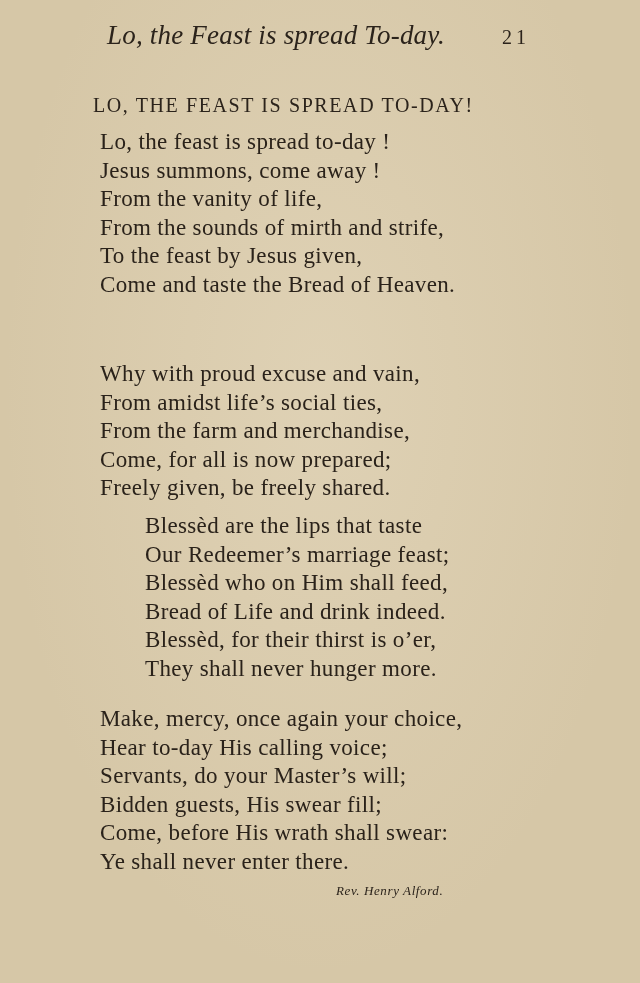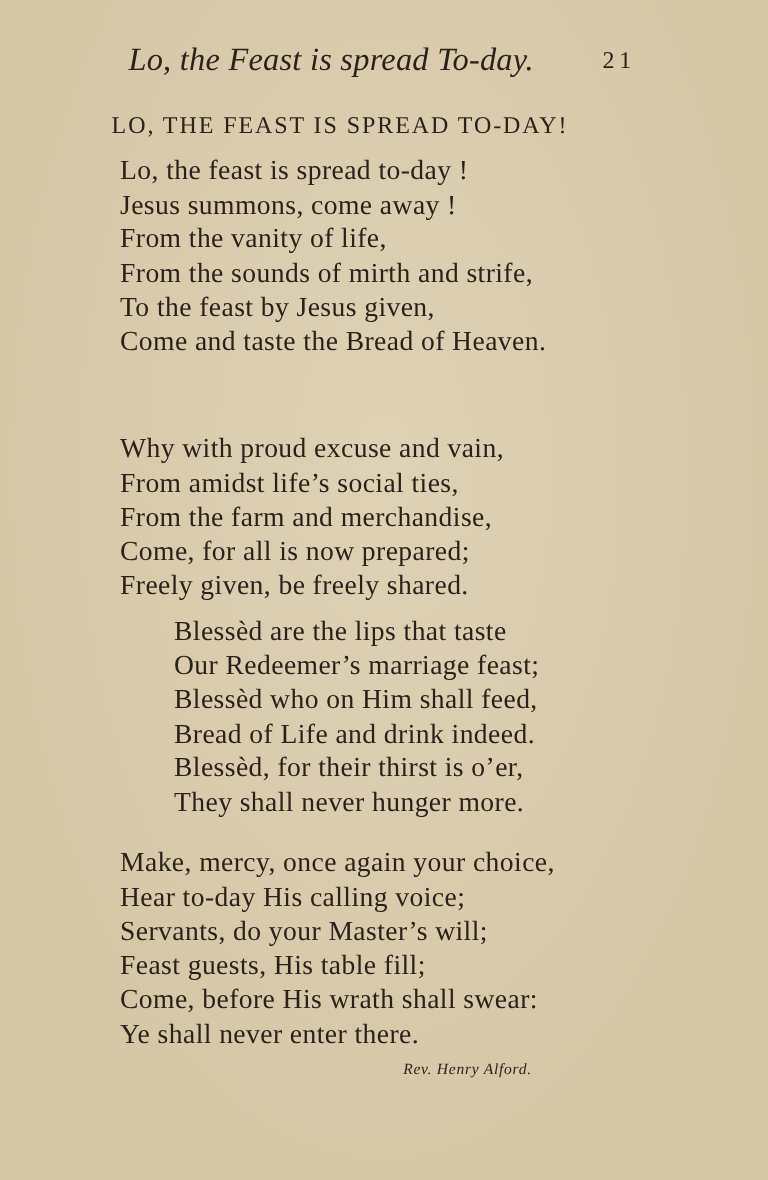--- a/index.html
+++ b/index.html
@@ -17,21 +17,21 @@
     }
     .page {
       position: absolute;
       inset: 0;
       background:
         radial-gradient(ellipse at 50% 40%, rgba(230,218,192,0.55) 0%, rgba(216,201,170,0) 70%),
         #d6c7a7;
     }
     .running-head {
       position: absolute;
-      top: 34px;
+      top: 20px;
       left: 107px;
       width: 430px;
       height: 40px;
     }
     .running-title {
       position: absolute;
       left: 0;
       top: 0;
       font-style: italic;
       font-size: 27px;
@@ -117,20 +117,20 @@
     <span class="line">Blessèd who on Him shall feed,</span>
     <span class="line">Bread of Life and drink indeed.</span>
     <span class="line">Blessèd, for their thirst is o’er,</span>
     <span class="line">They shall never hunger more.</span>
   </div>
 
   <div class="stanza st4">
     <span class="line">Make, mercy, once again your choice,</span>
     <span class="line">Hear to-day His calling voice;</span>
     <span class="line">Servants, do your Master’s will;</span>
-    <span class="line">Feast guests, His table fill;</span>
+    <span class="line">Bidden guests, His swear fill;</span>
     <span class="line">Come, before His wrath shall swear:</span>
     <span class="line">Ye shall never enter there.</span>
   </div>
 
   <div class="attribution">Rev. Henry Alford.</div>
 
 </div>
 
 </body></html>

